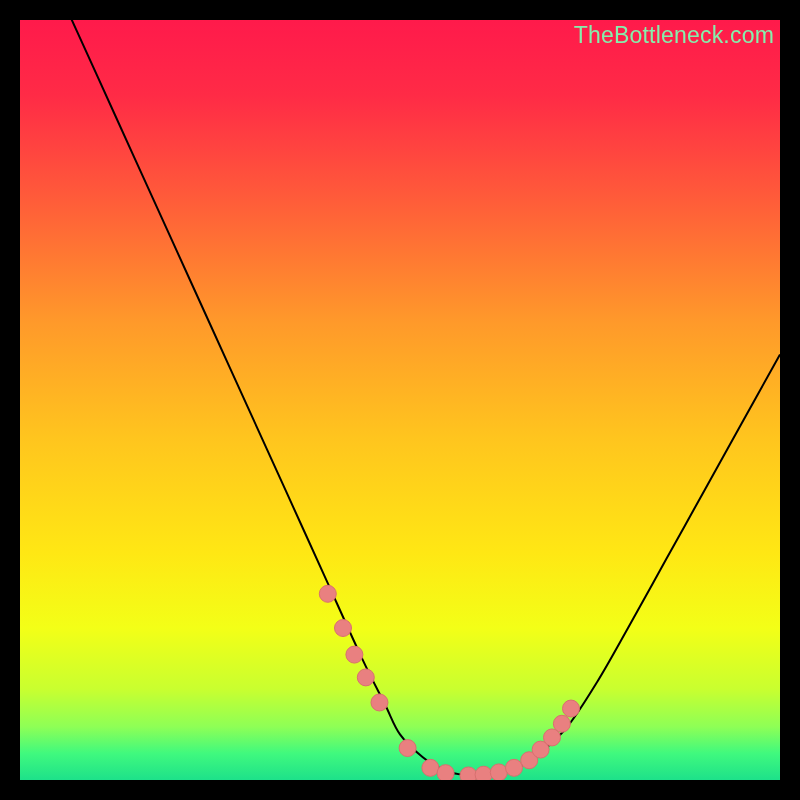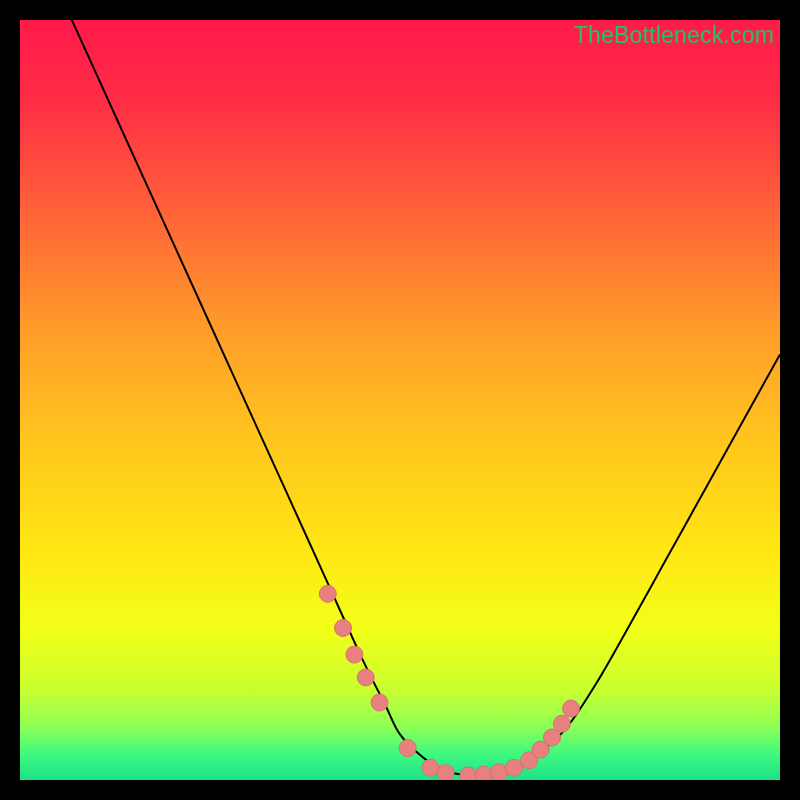--- a/index.html
+++ b/index.html
@@ -23,21 +23,21 @@
     position: absolute;
     left: 0;
     top: 0;
     width: 760px;
     height: 760px;
   }
   .watermark {
     position: absolute;
     top: 2px;
     right: 6px;
-    color: #22c55e;
+    color: #86efac;
     font-size: 23px;
     font-weight: 500;
     letter-spacing: 0.2px;
     user-select: none;
   }
   svg {
     display: block;
   }
 </style>
 </head>

